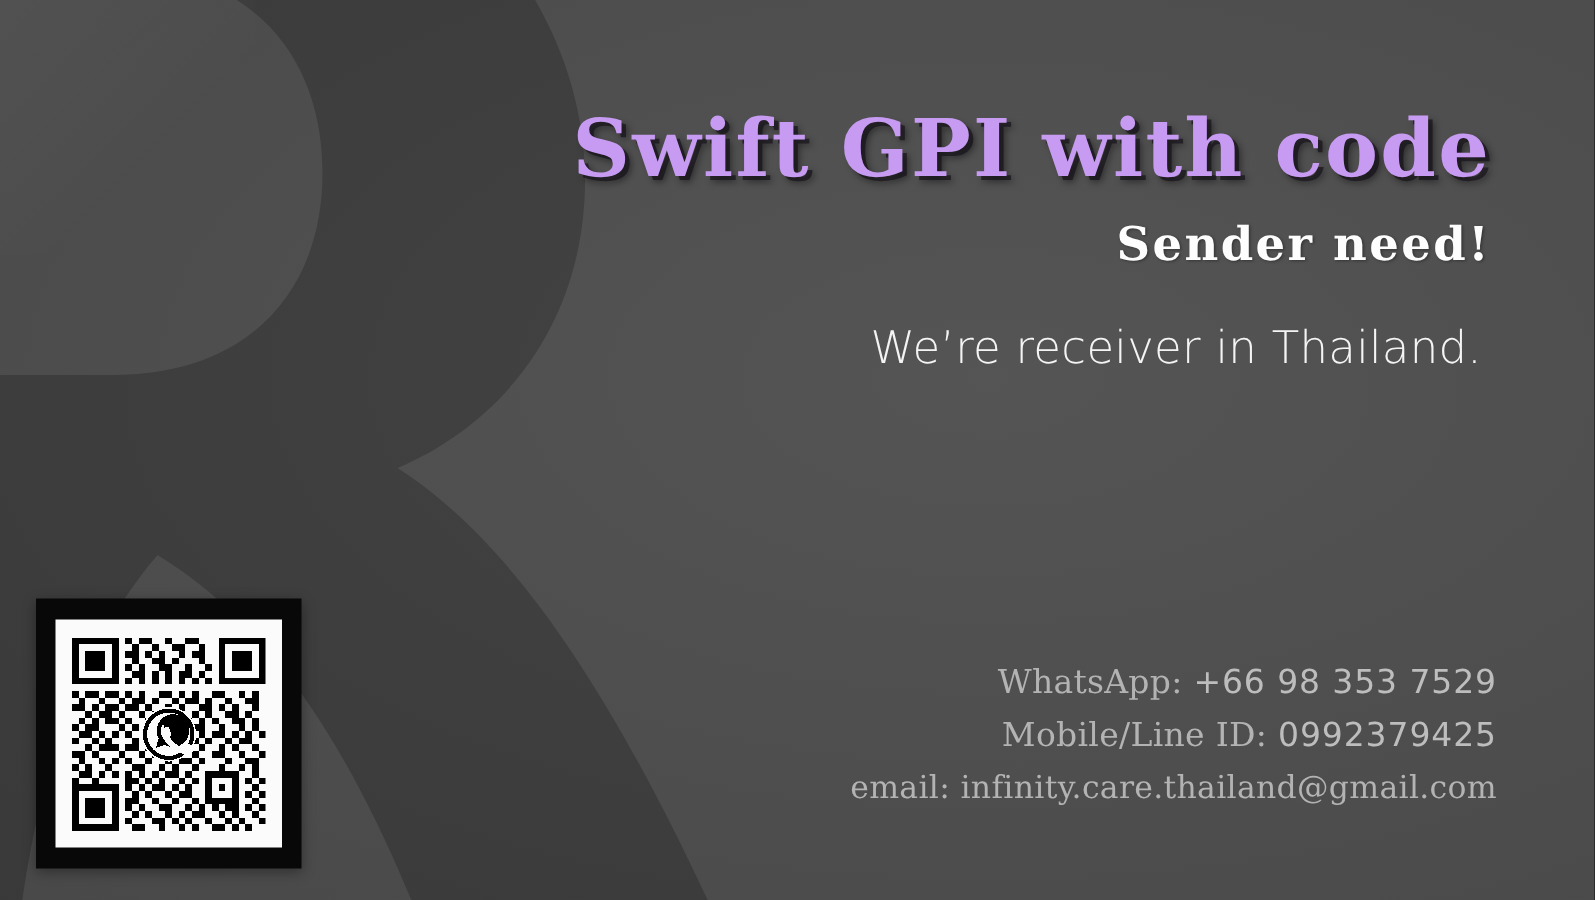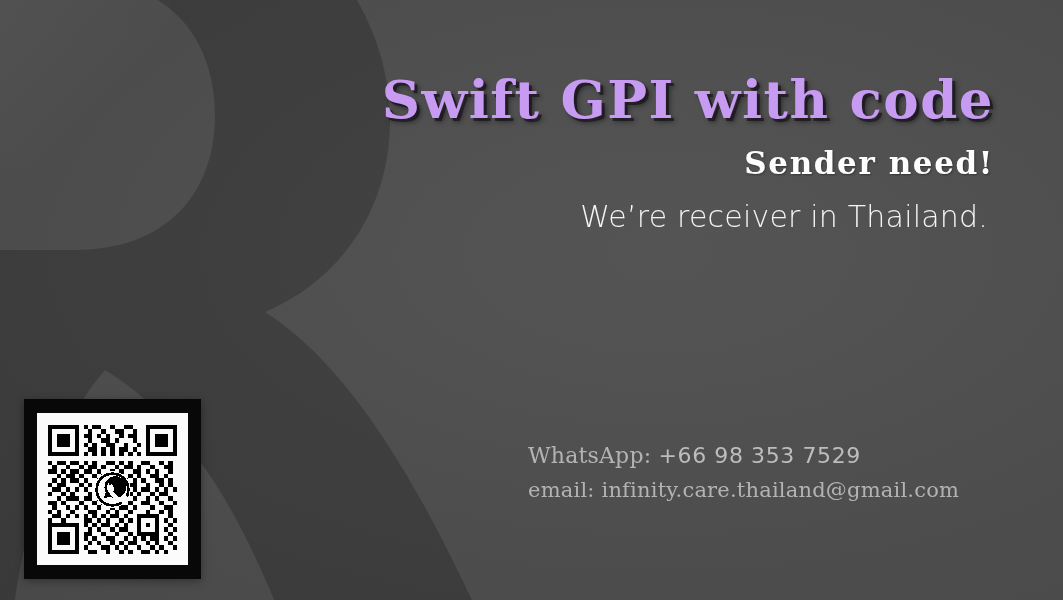--- a/index.html
+++ b/index.html
@@ -86,21 +86,21 @@
     text-shadow: 1px 1px 2px rgba(0,0,0,0.35);
   }
 
   .title-tag {
     display: block;
     font-family: "DejaVu Sans", sans-serif;
     font-weight: 300;
     font-size: 30px;
     letter-spacing: 0.2px;
     color: #f4f4f4;
-    margin: 18px 0 0 0;
+    margin: 34px 0 0 0;
     padding-right: 14px;
     white-space: nowrap;
   }
 
   
   .qr-frame {
     position: absolute;
     left: 24px;
     top: 399px;
     width: 177px;
@@ -137,20 +137,21 @@
 
   .contact-line {
     display: block;
     font-family: "DejaVu Serif", serif;
     font-weight: 400;
     font-size: 22px;
     line-height: 35px;
     color: #b3b3b3;
     white-space: nowrap;
     letter-spacing: 0.2px;
+    text-align: right;
   }
   .contact-line .val {
     font-family: "DejaVu Sans", sans-serif;
     font-weight: 400;
     letter-spacing: 0.6px;
     color: #bdbdbd;
   }
   .contact-line.small {
     font-size: 21px;
   }
@@ -443,19 +444,23 @@
         </svg>
       </div>
     </div>
   </div>
 
   <div class="contact-block">
     <span class="contact-line">
       <span>WhatsApp:</span>
       <span class="val">+66 98 353 7529</span>
     </span>
+    <span class="contact-line">
+      <span>Mobile/Line ID:</span>
+      <span class="val">0992379425</span>
+    </span>
     <span class="contact-line small">
       <span>email:</span>
       <span>infinity.care.thailand@gmail.com</span>
     </span>
   </div>
 
 </div>
 
 </body></html>

